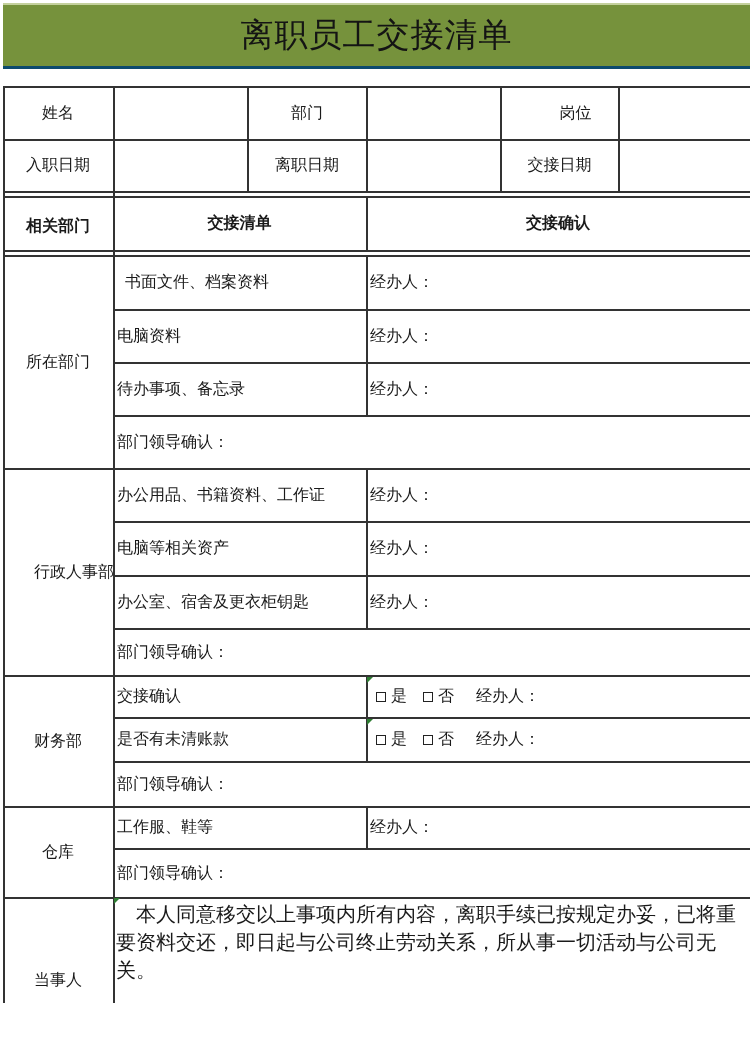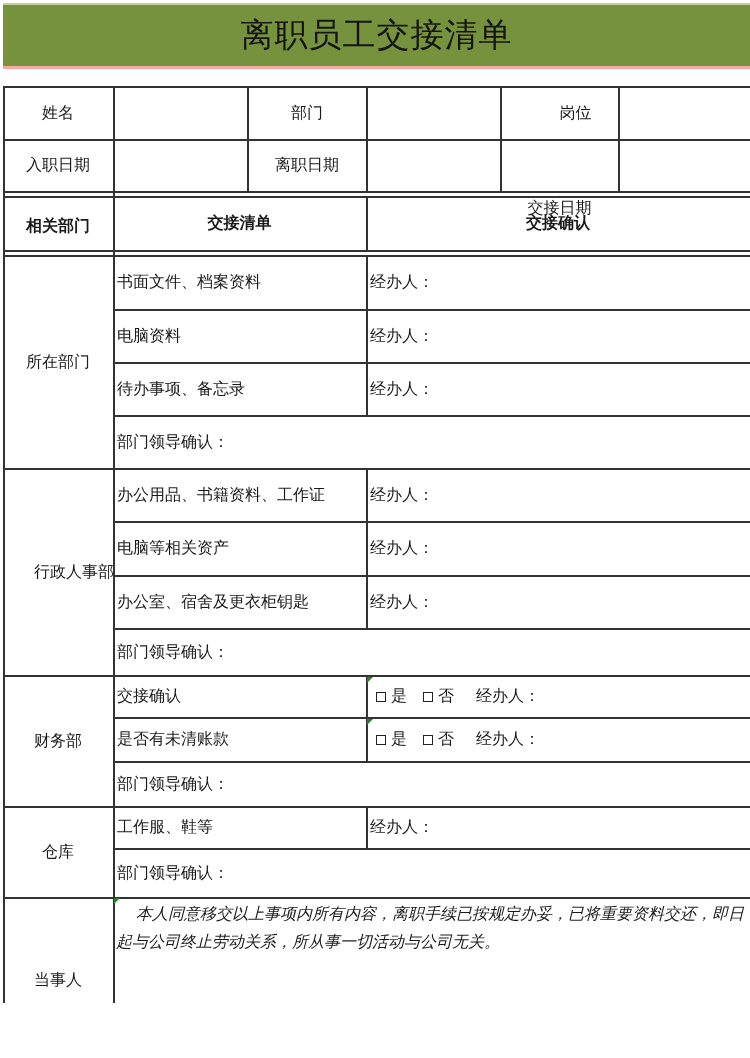--- a/index.html
+++ b/index.html
@@ -1,31 +1,31 @@
 <!DOCTYPE html>
 <html><head>
 <meta charset="utf-8">
 <style>
   html, body { margin:0; padding:0; background:#ffffff; }
   body { width:750px; height:1058px; position:relative; overflow:hidden;
          font-family:"DejaVu Sans","Liberation Sans",sans-serif; color:#1a1a1a; }
   .title-bar { position:absolute; left:3px; top:3px; width:747px; height:66px;
-               background:#76923c; border-top:2px solid #c4d19d; border-bottom:3px solid #fca5a5;
+               background:#76923c; border-top:2px solid #c4d19d; border-bottom:3px solid #0c4a6e;
                box-sizing:border-box; display:flex; align-items:center; justify-content:center; }
   .title-bar span { font-size:33px; color:#141414; letter-spacing:1px; }
   .ln { position:absolute; background:#333; }
   .h { height:1.5px; }
   .v { width:1.5px; }
   .cell { position:absolute; display:flex; align-items:center; font-size:16px; white-space:nowrap; }
   .c { justify-content:center; }
   .l { justify-content:flex-start; padding-left:4px; box-sizing:border-box; }
   .bold { font-weight:bold; }
   .tri { position:absolute; width:0; height:0; border-top:6px solid #2e7d32; border-right:6px solid transparent; }
   .box { display:inline-block; width:8px; height:8px; border:1px solid #222; margin:0 5px 0 6px; vertical-align:middle; }
-  .para { position:absolute; left:116px; top:900px; width:630px; font-size:16px; line-height:28px; white-space:normal; text-indent:20px;font-style:italic; }
+  .para { position:absolute; left:116px; top:900px; width:630px; font-size:20px; line-height:28px; white-space:normal; text-indent:20px; }
 </style>
 </head>
 <body>
 
 <div class="title-bar">
   <span>离职员工交接清单</span>
 </div>
 
 <div class="ln h" style="left:3px;top:86px;width:747px;"></div>
 <div class="ln h" style="left:3px;top:139px;width:747px;"></div>
@@ -63,29 +63,29 @@
 <div class="cell" style="left:115px;top:87px;width:132px;height:52px;"></div>
 <div class="cell c" style="left:248px;top:87px;width:118px;height:52px;">部门</div>
 <div class="cell" style="left:368px;top:87px;width:132px;height:52px;"></div>
 <div class="cell c" style="left:501px;top:87px;width:117px;height:52px;margin-left:16px;">岗位</div>
 <div class="cell" style="left:620px;top:87px;width:130px;height:52px;"></div>
 
 <div class="cell c" style="left:3px;top:140px;width:110px;height:51px;">入职日期</div>
 <div class="cell" style="left:115px;top:140px;width:132px;height:51px;"></div>
 <div class="cell c" style="left:248px;top:140px;width:118px;height:51px;">离职日期</div>
 <div class="cell" style="left:368px;top:140px;width:132px;height:51px;"></div>
-<div class="cell c" style="left:501px;top:140px;width:117px;height:51px;margin-top:43px;">交接日期</div>
+<div class="cell c" style="left:501px;top:140px;width:117px;height:51px;">交接日期</div>
 <div class="cell" style="left:620px;top:140px;width:130px;height:51px;"></div>
 
 <div class="cell c bold" style="left:3px;top:197px;width:110px;height:59px;">相关部门</div>
 <div class="cell c bold" style="left:113px;top:197px;width:253px;height:53px;">交接清单</div>
 <div class="cell c bold" style="left:366px;top:197px;width:384px;height:53px;">交接确认</div>
 
 <div class="cell c" style="left:3px;top:256px;width:110px;height:212px;">所在部门</div>
-<div class="cell l" style="left:113px;top:256px;width:253px;height:53px;">书面文件、档案资料</div>
+<div class="cell l" style="left:121px;top:256px;width:253px;height:53px;">书面文件、档案资料</div>
 <div class="cell l" style="left:366px;top:256px;width:384px;height:53px;">经办人：</div>
 <div class="cell l" style="left:113px;top:310px;width:253px;height:52px;">电脑资料</div>
 <div class="cell l" style="left:366px;top:310px;width:384px;height:52px;">经办人：</div>
 <div class="cell l" style="left:113px;top:363px;width:253px;height:52px;">待办事项、备忘录</div>
 <div class="cell l" style="left:366px;top:363px;width:384px;height:52px;">经办人：</div>
 <div class="cell l" style="left:113px;top:416px;width:637px;height:52px;">部门领导确认：</div>
 
 <div class="cell c" style="left:19px;top:469px;width:110px;height:206px;">行政人事部</div>
 <div class="cell l" style="left:113px;top:469px;width:253px;height:52px;">办公用品、书籍资料、工作证</div>
 <div class="cell l" style="left:366px;top:469px;width:384px;height:52px;">经办人：</div>

